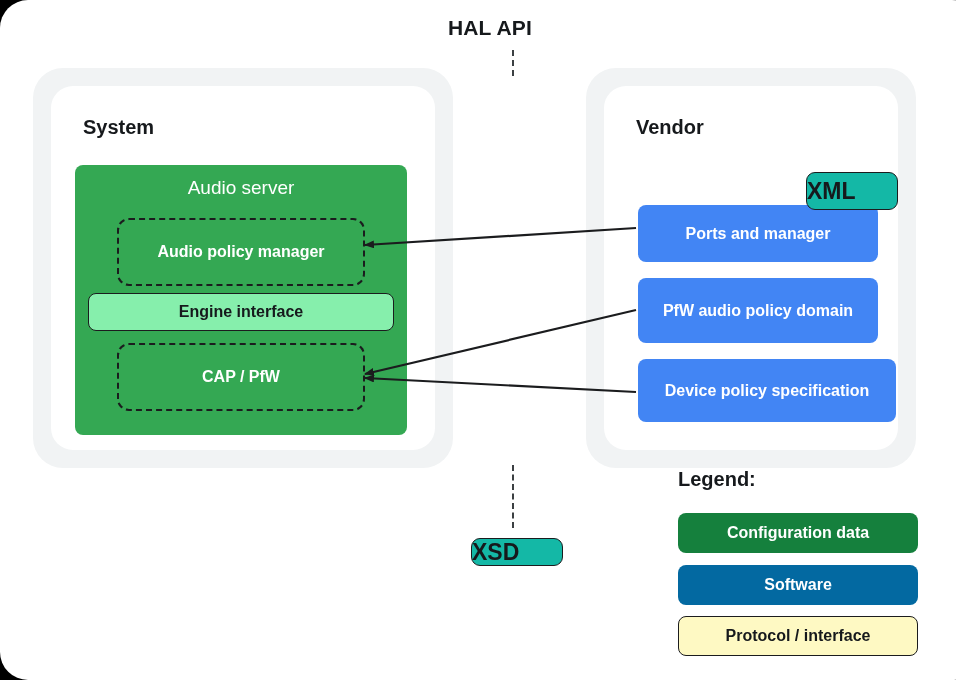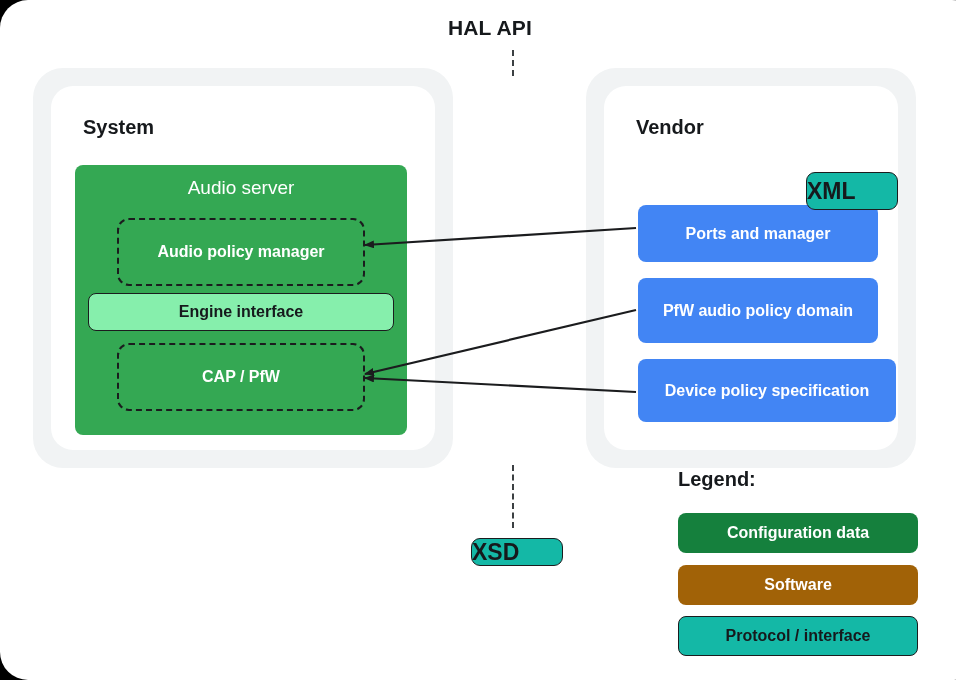--- a/index.html
+++ b/index.html
@@ -180,22 +180,22 @@
     height: 40px;
     border-radius: 8px;
     display: flex;
     align-items: center;
     justify-content: center;
     font-size: 16px;
     font-weight: bold;
     box-sizing: border-box;
   }
   #legend-config   { top: 513px; background: #15803d; color: #ffffff; align-items: center; }
-  #legend-software { top: 565px; background: #a16207; color: #ffffff; }
-  #legend-protocol { top: 616px; background: #14b8a6; color: #16191c;
+  #legend-software { top: 565px; background: #0369a1; color: #ffffff; }
+  #legend-protocol { top: 616px; background: #fef9c3; color: #16191c;
                      border: 1.5px solid #1b1c1e; }
 
   
   #arrows {
     position: absolute;
     left: 0;
     top: 0;
     width: 956px;
     height: 680px;
     pointer-events: none;

